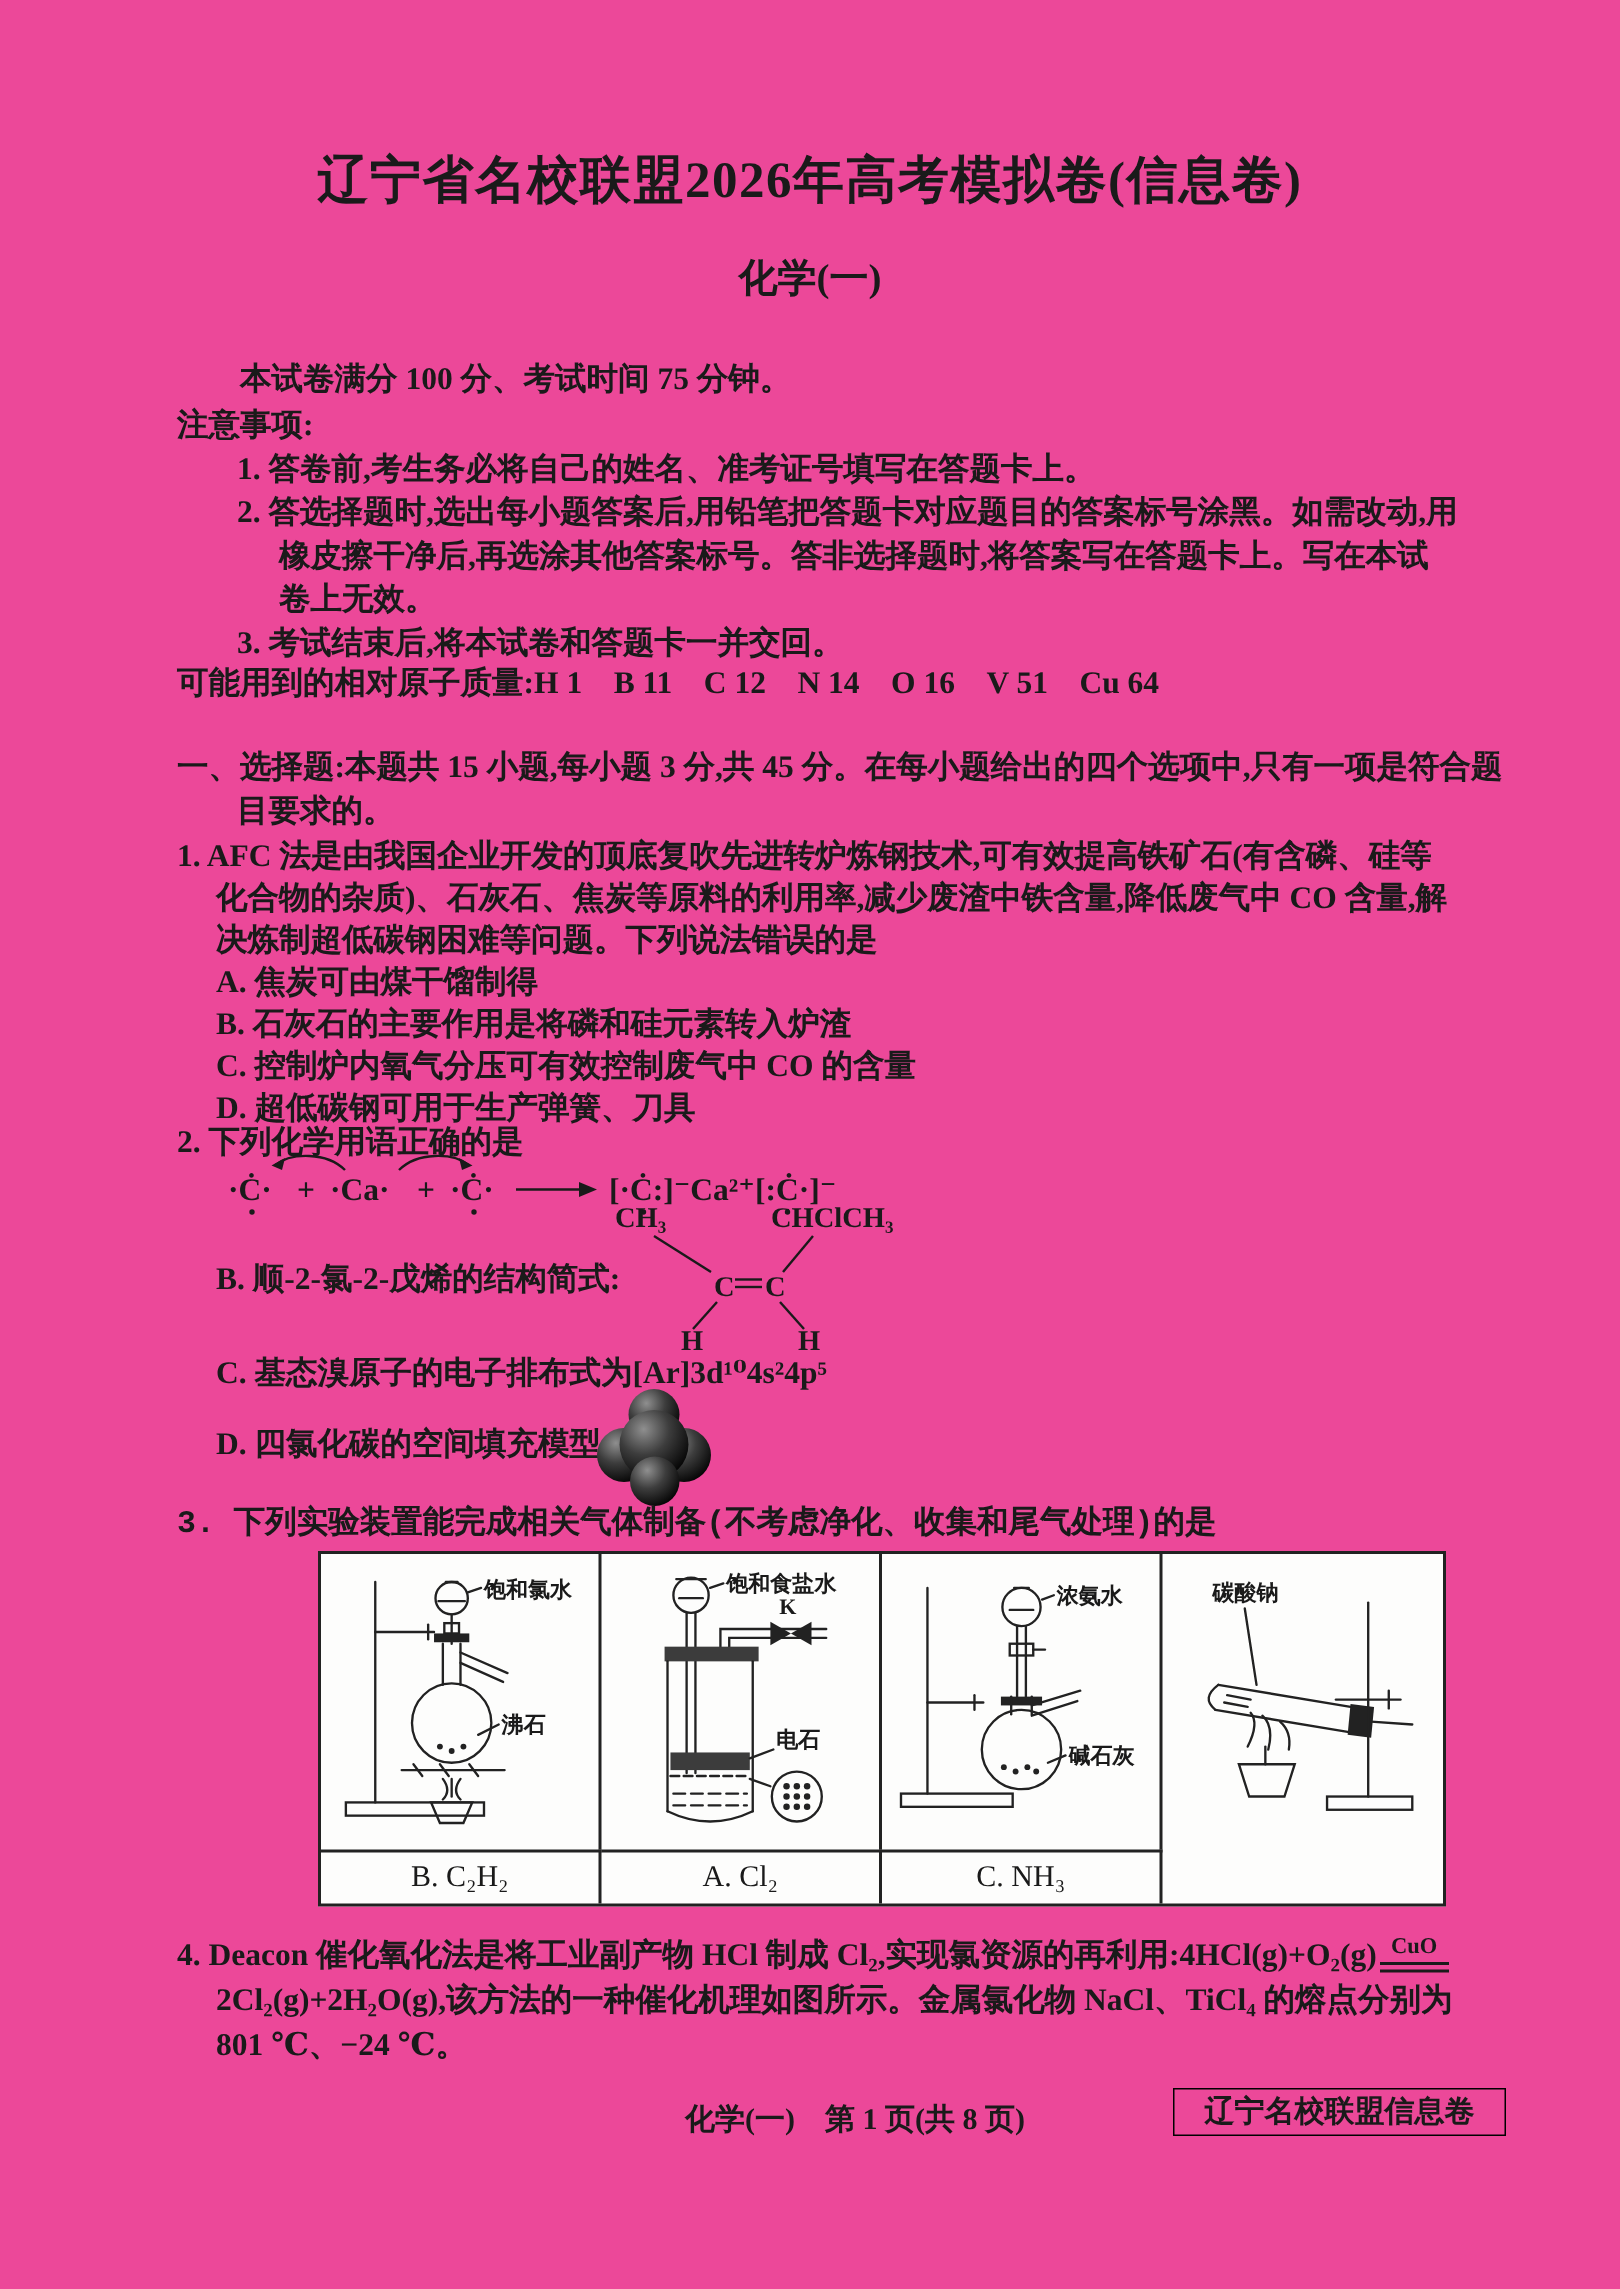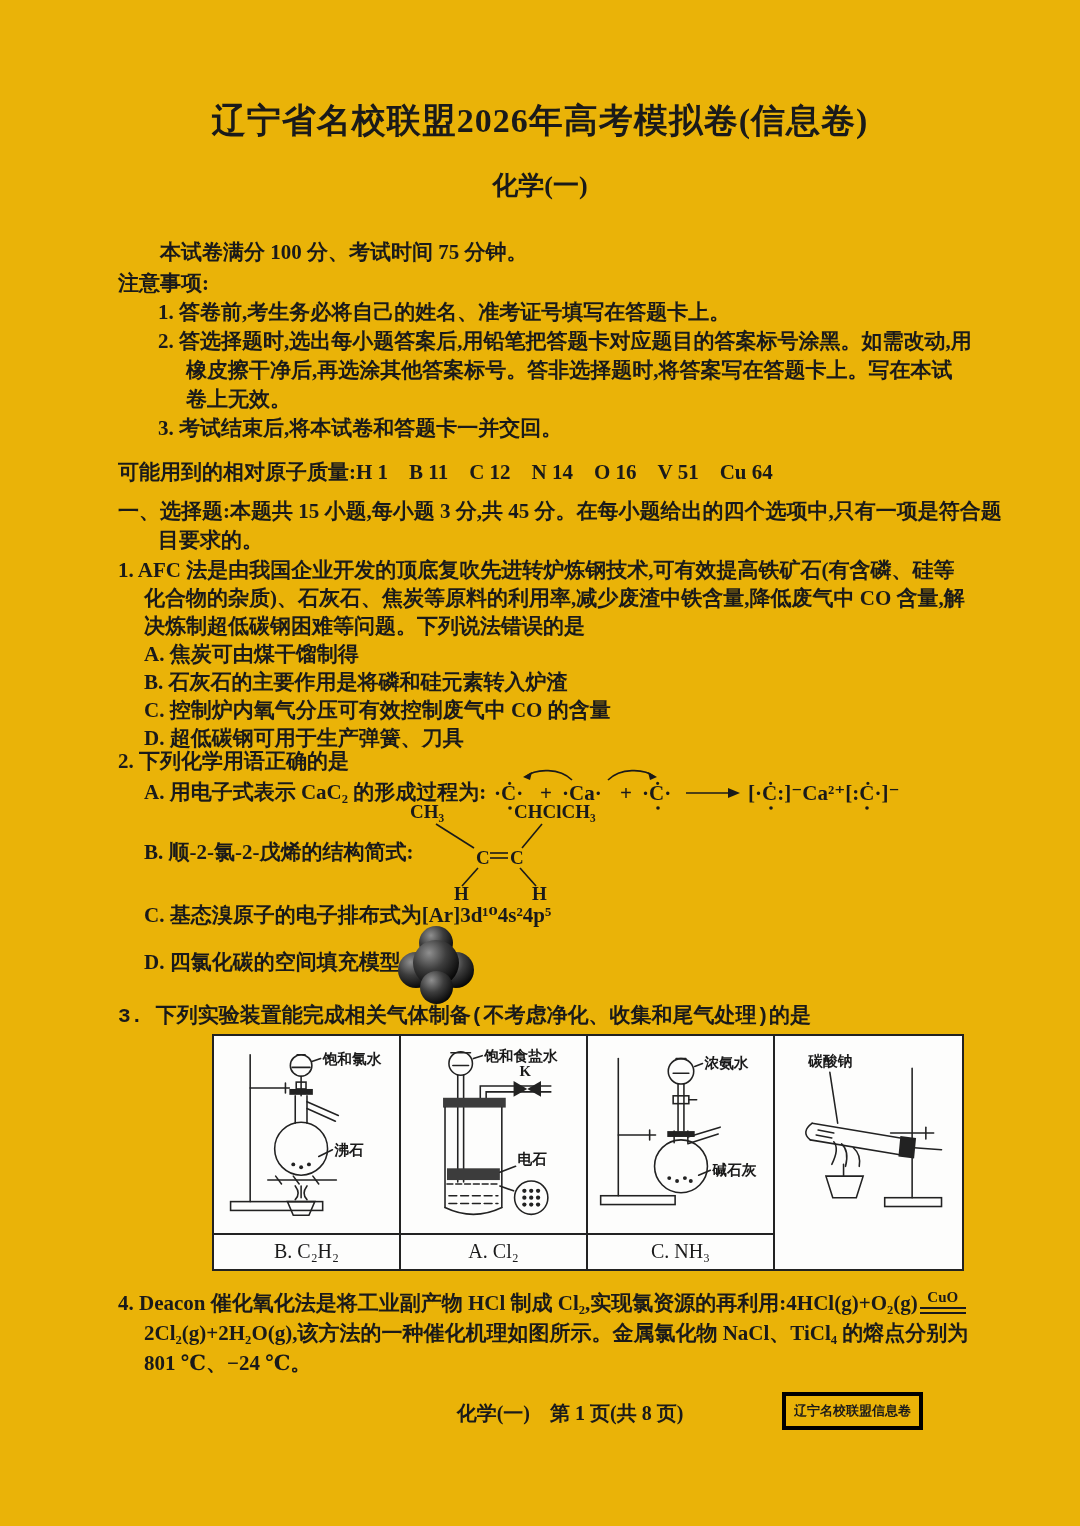--- a/index.html
+++ b/index.html
@@ -1,18 +1,18 @@
 <!DOCTYPE html>
 <html><head>
 <meta charset="utf-8">
 <style>
   html,body{margin:0;padding:0;background:#d9d9d9;}
   .page{
     position:relative;width:1080px;height:1526px;margin:0 auto;
-    background:#eab308;color:#1a1a1a;overflow:hidden;
+    background:#ec4899;color:#1a1a1a;overflow:hidden;
     font-family:"Liberation Serif","DejaVu Serif",serif;
     font-size:21px;font-weight:700;line-height:28px;
   }
   .abs{position:absolute;}
   .center{text-align:center;width:100%;}
   .title{font-size:34px;line-height:46px;letter-spacing:1px;font-weight:900;}
   .subtitle{font-size:26px;line-height:40px;margin-top:22px;font-weight:900;}
   .hang26{padding-left:26px;text-indent:-26px;}
   .hang28{padding-left:28px;text-indent:-28px;}
   .hang40{padding-left:40px;text-indent:-40px;}
@@ -41,21 +41,21 @@
     font-size:20px;font-weight:400;line-height:33px;}
   .gas-cap.last{border-right:none;}
   
   .sf-model{position:relative;width:76px;height:78px;}
   .sf-model .sp{position:absolute;border-radius:50%;
     background:radial-gradient(circle at 35% 28%, #8f8f8f 0%, #3d3d3d 38%, #060606 78%);}
   
   .cuo{display:inline-block;vertical-align:8px;margin-left:2px;}
   .cuo-label{display:block;font-size:15px;line-height:15px;text-align:center;font-weight:700;}
   .cuo-line{display:block;width:46px;height:3px;border-top:2px solid #1a1a1a;border-bottom:2px solid #1a1a1a;margin-top:2px;}
-  .tag-box{border:4px solid #000000;padding:1px 8px;font-size:13px;font-weight:900;
+  .tag-box{border:1px solid #000000;padding:1px 20px;font-size:20px;font-weight:900;
     font-family:"Liberation Sans","DejaVu Sans",sans-serif;}
   .footer-text{font-size:20px;font-weight:700;}
 </style>
 </head>
 <body>
 
 <div class="page">
 
   <div class="abs center" style="top:98px;left:0;">
     <div class="title">辽宁省名校联盟2026年高考模拟卷(信息卷)</div>
@@ -64,38 +64,37 @@
 
   <div class="abs" style="top:238px;left:160px;">本试卷满分 100 分、考试时间 75 分钟。</div>
 
   <div class="abs" style="top:269px;left:118px;">注意事项:</div>
   <div class="abs" style="top:298px;left:158px;width:814px;line-height:29px;">
     <div class="hang28">1. 答卷前,考生务必将自己的姓名、准考证号填写在答题卡上。</div>
     <div class="hang28">2. 答选择题时,选出每小题答案后,用铅笔把答题卡对应题目的答案标号涂黑。如需改动,用橡皮擦干净后,再选涂其他答案标号。答非选择题时,将答案写在答题卡上。写在本试卷上无效。</div>
     <div class="hang28">3. 考试结束后,将本试卷和答题卡一并交回。</div>
   </div>
 
-  <div class="abs nowrap" style="top:458px;left:118px;">
+  <div class="abs nowrap" style="top:441px;left:118px;">
     <span>可能用到的相对原子质量:</span><span>H 1　B 11　C 12　N 14　O 16　V 51　Cu 64</span>
   </div>
 
   <div class="abs hang40" style="top:497px;left:118px;width:856px;line-height:29px;">一、选择题:本题共 15 小题,每小题 3 分,共 45 分。在每小题给出的四个选项中,只有一项是符合题目要求的。</div>
 
   <div class="abs" style="top:556px;left:118px;width:854px;">
     <div class="hang26">1. AFC 法是由我国企业开发的顶底复吹先进转炉炼钢技术,可有效提高铁矿石(有含磷、硅等化合物的杂质)、石灰石、焦炭等原料的利用率,减少废渣中铁含量,降低废气中 CO 含量,解决炼制超低碳钢困难等问题。下列说法错误的是</div>
     <div class="opt">A. 焦炭可由煤干馏制得</div>
     <div class="opt">B. 石灰石的主要作用是将磷和硅元素转入炉渣</div>
     <div class="opt">C. 控制炉内氧气分压可有效控制废气中 CO 的含量</div>
     <div class="opt">D. 超低碳钢可用于生产弹簧、刀具</div>
   </div>
 
   <div class="abs" style="top:747px;left:118px;">2. 下列化学用语正确的是</div>
 
   <div class="abs flexrow nowrap" style="top:766px;left:144px;height:52px;">
-    <span>A. 用电子式表示 CaC₂ 的形成过程为:</span>
     <svg class="eq" width="470" height="52" viewBox="0 0 470 52">
 
       <path d="M86 14 C 74 2, 50 2, 39 11"></path>
       <polygon class="head" points="37,11 46,6 44,14"></polygon>
       <path d="M122 14 C 134 2, 158 2, 169 11"></path>
       <polygon class="head" points="171,11 162,6 164,14"></polygon>
 
       <text x="8" y="34">·Ċ·</text>
       <text x="54" y="34">+</text>
       <text x="76" y="34">·Ca·</text>

